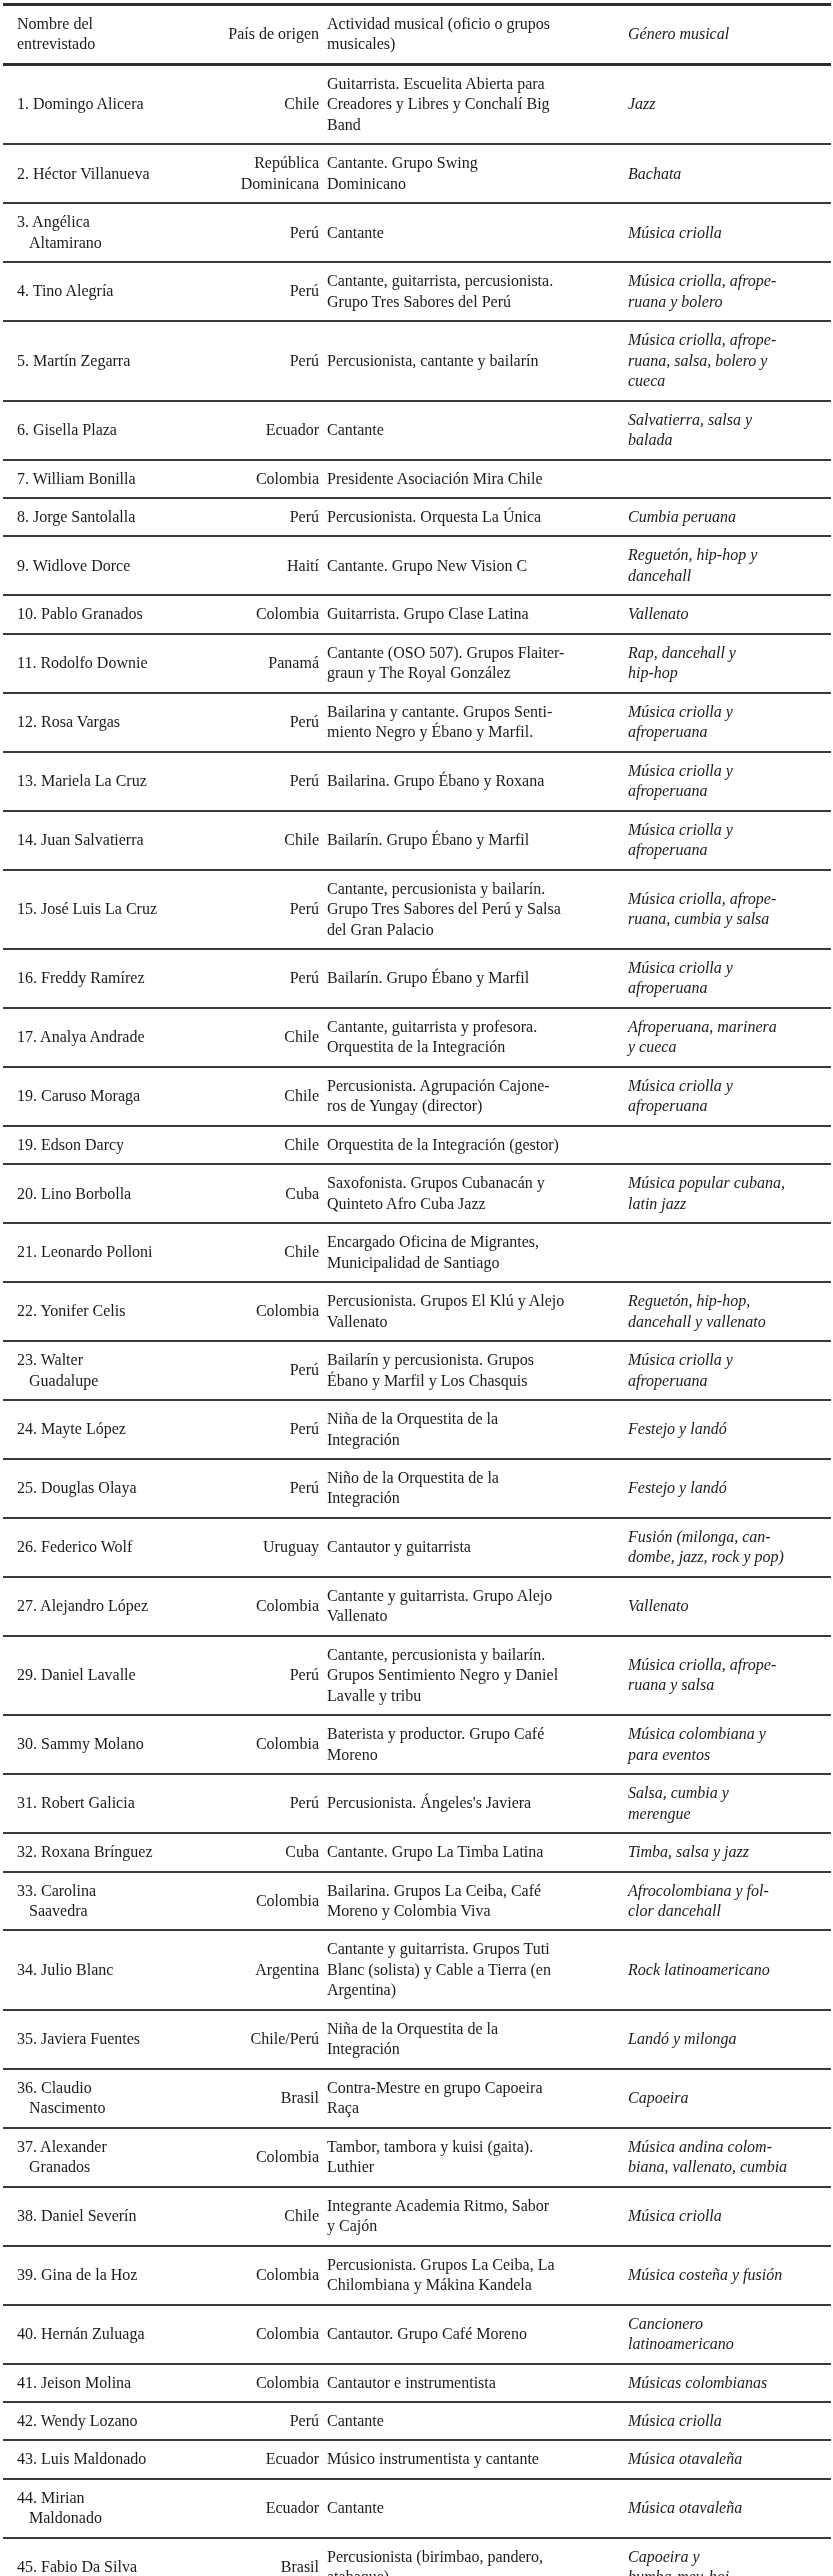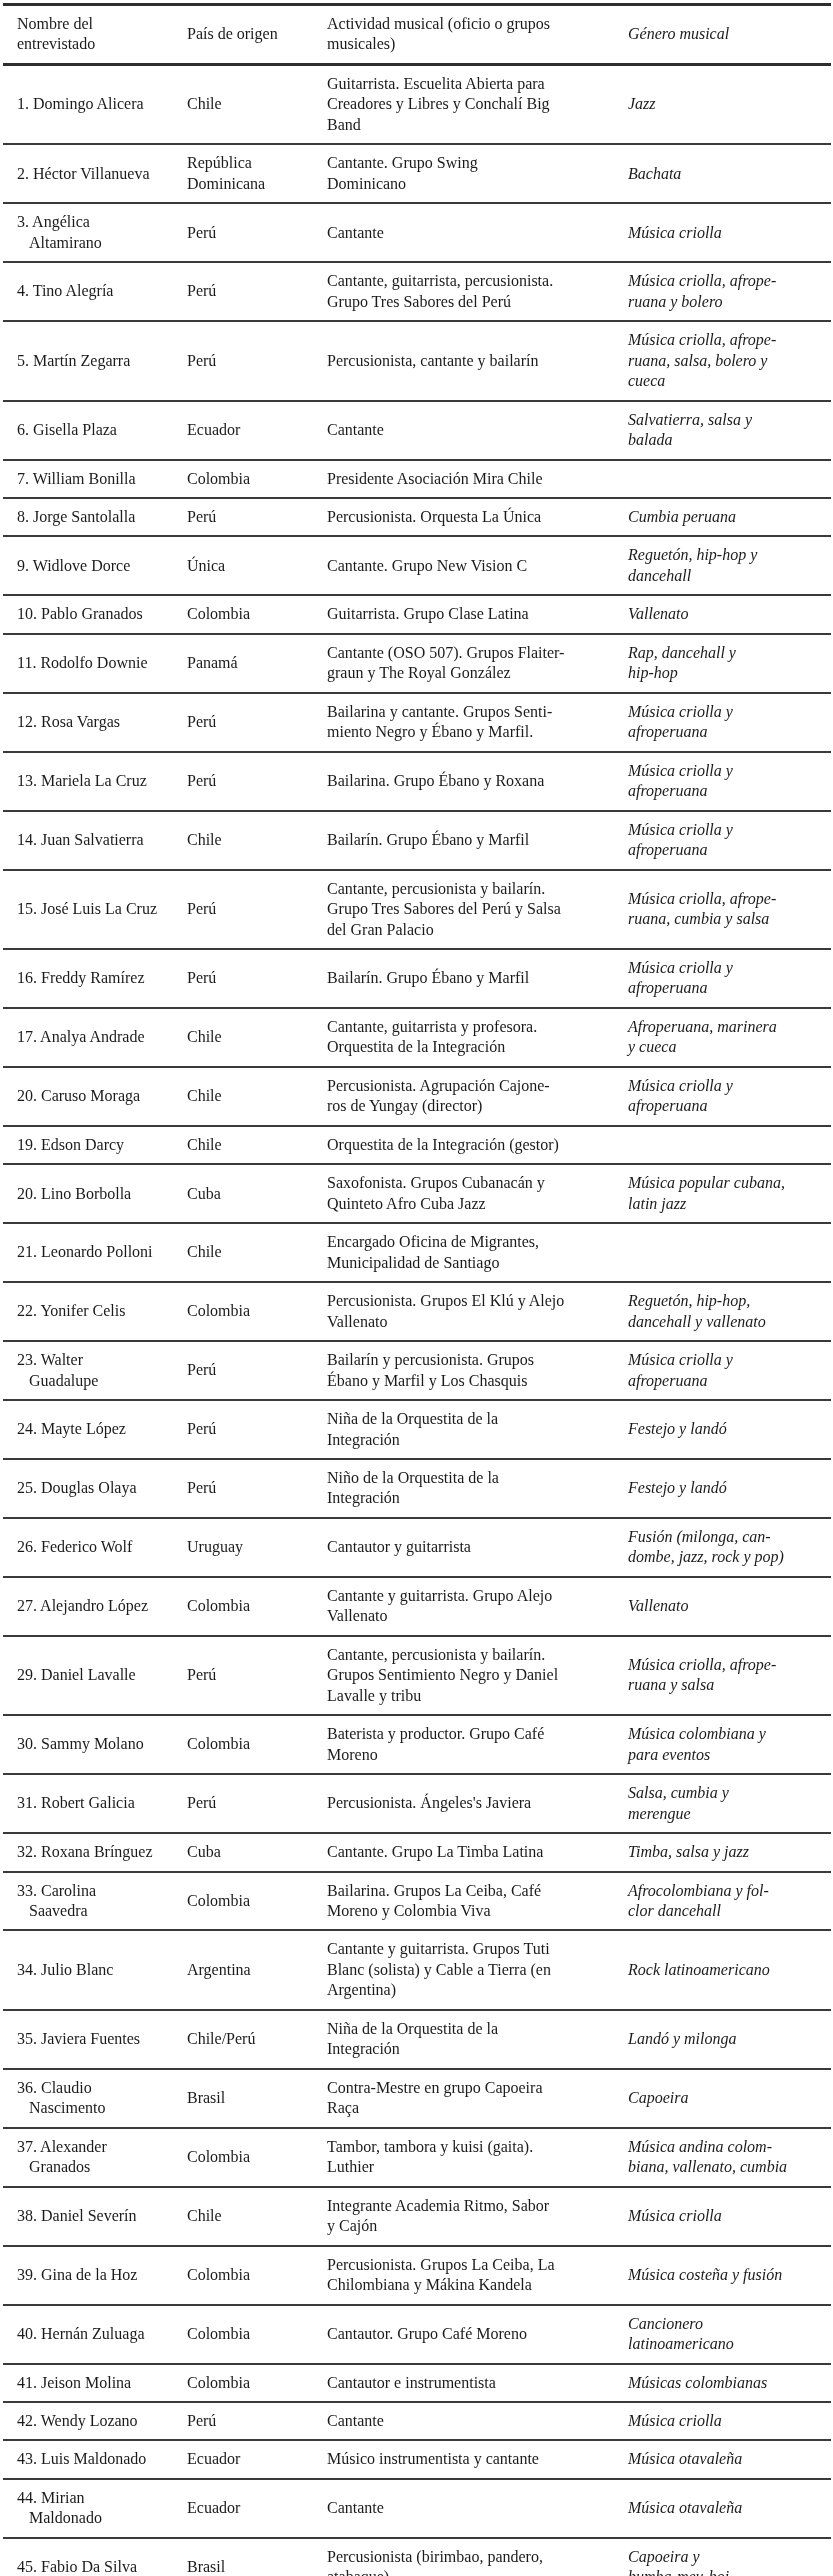--- a/index.html
+++ b/index.html
@@ -42,21 +42,21 @@
   tbody td {
     border-bottom: 2px solid #3a3a3a;
   }
   tbody tr:last-child td {
     border-bottom: none;
   }
   
   th.c-name { padding-left: 14px; }
   td.c-name { padding-left: 26px; text-indent: -12px; }
 
-  .c-country { text-align: left; padding-right: 8px; }
+  .c-country { text-align: right; padding-right: 8px; }
   .c-activity { padding-right: 4px; }
   .c-genre { padding-right: 2px; font-style: italic; }
 </style>
 </head>
 <body>
 
 <div class="table-wrap">
   <table class="interviewees">
     <colgroup>
       <col class="w-name">
@@ -136,21 +136,21 @@
 
   <tr>
     <td class="c-name">8. Jorge Santolalla</td>
     <td class="c-country">Perú</td>
     <td class="c-activity">Percusionista. Orquesta La Única</td>
     <td class="c-genre">Cumbia peruana</td>
   </tr>
 
   <tr>
     <td class="c-name">9. Widlove Dorce</td>
-    <td class="c-country">Única</td>
+    <td class="c-country">Haití</td>
     <td class="c-activity">Cantante. Grupo New Vision C</td>
     <td class="c-genre">Reguetón, hip-hop y
 dancehall</td>
   </tr>
 
   <tr>
     <td class="c-name">10. Pablo Granados</td>
     <td class="c-country">Colombia</td>
     <td class="c-activity">Guitarrista. Grupo Clase Latina</td>
     <td class="c-genre">Vallenato</td>
@@ -211,21 +211,21 @@
   <tr>
     <td class="c-name">17. Analya Andrade</td>
     <td class="c-country">Chile</td>
     <td class="c-activity">Cantante, guitarrista y profesora.
 Orquestita de la Integración</td>
     <td class="c-genre">Afroperuana, marinera
 y cueca</td>
   </tr>
 
   <tr>
-    <td class="c-name">20. Caruso Moraga</td>
+    <td class="c-name">19. Caruso Moraga</td>
     <td class="c-country">Chile</td>
     <td class="c-activity">Percusionista. Agrupación Cajone-
 ros de Yungay (director)</td>
     <td class="c-genre">Música criolla y
 afroperuana</td>
   </tr>
 
   <tr>
     <td class="c-name">19. Edson Darcy</td>
     <td class="c-country">Chile</td>

